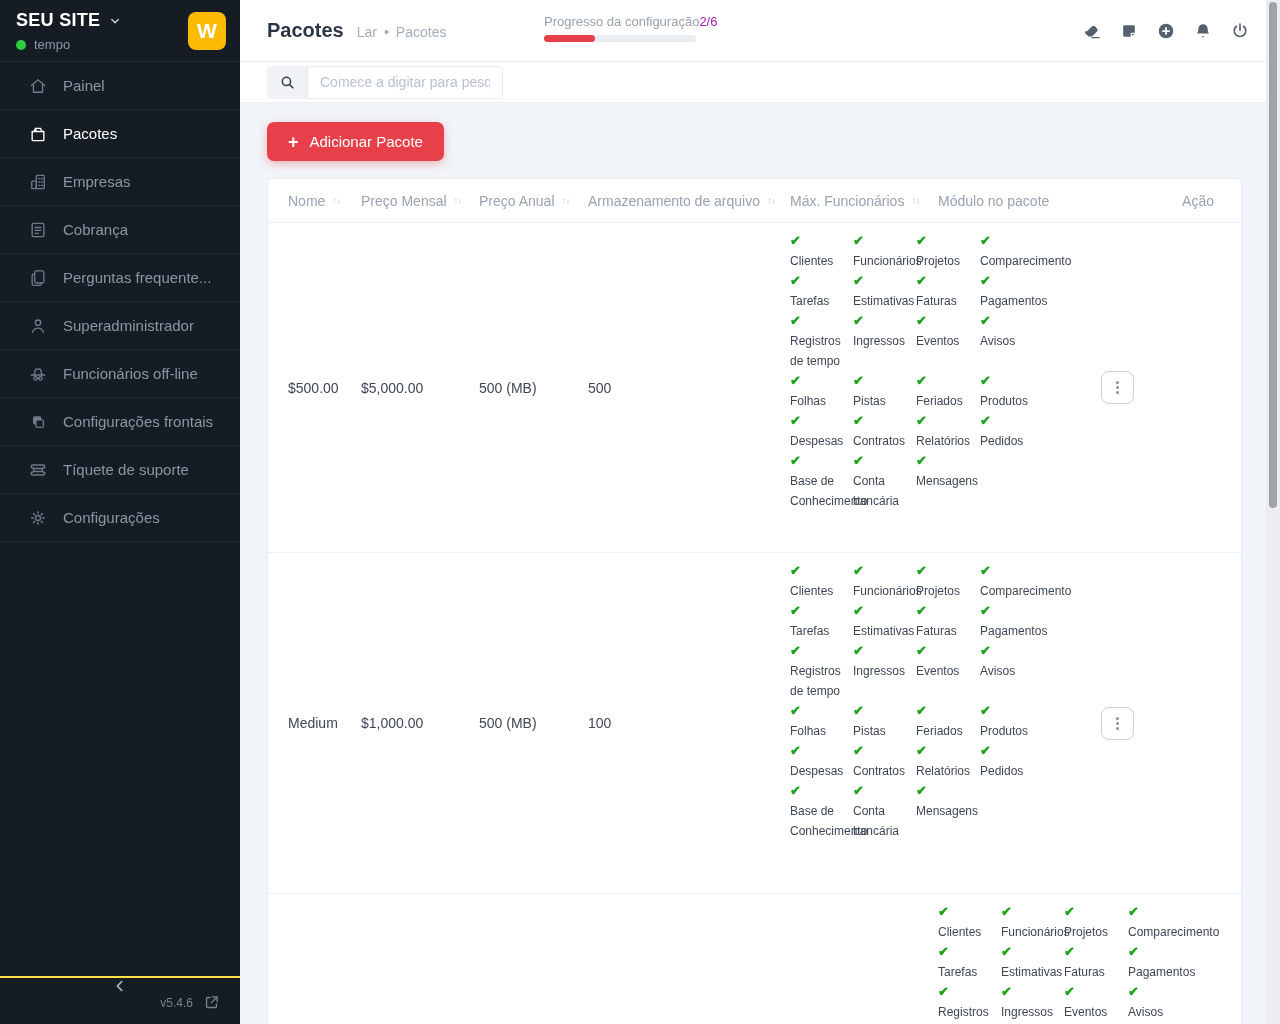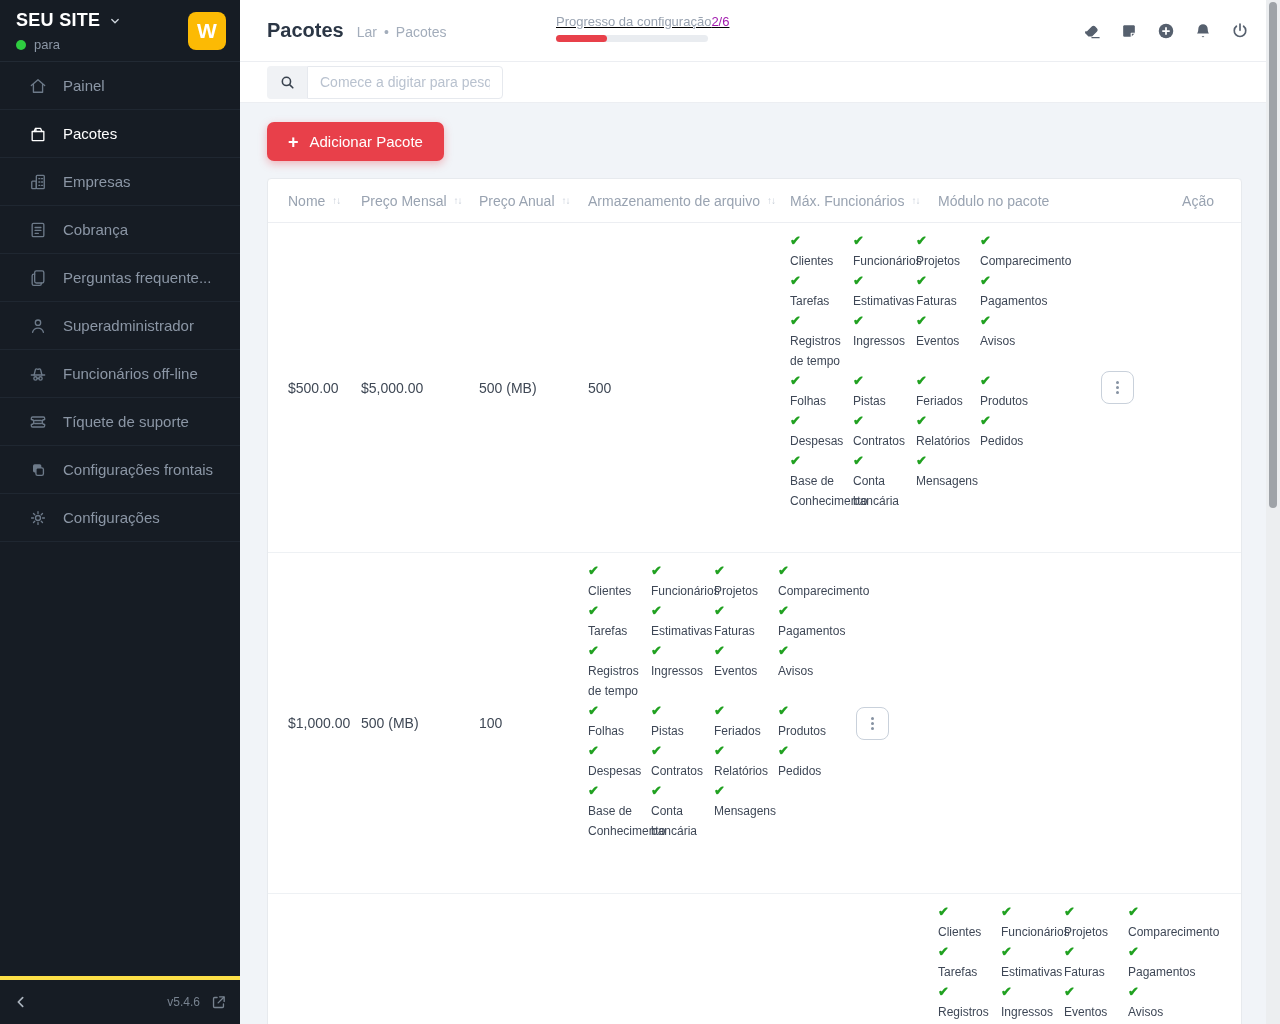--- a/index.html
+++ b/index.html
@@ -21,35 +21,35 @@
     display:flex; align-items:center; justify-content:center;
     color:#fff; font-size:21px; font-weight:700; }
   .nav-item { height:48px; display:flex; align-items:center;
     padding-left:28px; border-bottom:1px solid #1f2731; font-size:15px;
     cursor:pointer; }
   .nav-item .ic-wrap { width:20px; height:20px; display:flex; color:#6d7a89; }
   .nav-item .nav-label { margin-left:15px; }
   .nav-item.active { color:#fff; }
   .nav-item.active .ic-wrap { color:#fff; }
   .side-foot { position:absolute; bottom:0; left:0; right:0; height:48px;
-    border-top:4px solid #fde047; display:flex; align-items:center;
-    padding:0 13px; color:#77828f; }
+    border-top:2px solid #fde047; display:flex; align-items:center;
+    padding:0 20px; color:#77828f;flex-direction:column; }
   .side-foot .collapse { color:#aab3bd; display:flex; cursor:pointer; }
   .foot-right { margin-left:auto; display:flex; align-items:center; gap:10px; }
   .version { font-size:12px; color:#77828f; }
   .foot-right .ext { display:flex; color:#77828f; cursor:pointer; }
 
   
   .main { margin-left:240px; height:1024px; }
   .topbar { height:62px; background:#fff; border-bottom:1px solid #eceef2;
     position:relative; display:flex; align-items:center; }
   .title-wrap { margin-left:27px; display:flex; align-items:baseline; gap:13px; }
   .page-title { font-size:20px; font-weight:700; color:#2b3645; }
   .breadcrumb { font-size:14px; color:#a3adbb; display:flex; gap:7px; }
-  .progress-wrap { position:absolute; left:316px; top:14px; width:152px;text-decoration:underline; }
+  .progress-wrap { position:absolute; left:304px; top:14px; width:152px; }
   .progress-label-row { display:flex; align-items:baseline; }
   .progress-label { font-size:13px; color:#98a2b0; white-space:nowrap; }
   .progress-value { font-size:13px; color:#a21caf; }
   .progress-track { margin-top:6px; height:7px; background:#e9ecf0; border-radius:4px; }
   .progress-fill { height:100%; border-radius:4px; }
   .top-icons { margin-left:auto; margin-right:30px; display:flex; gap:17px;
     color:#56606e; }
   .top-icons .tico { width:20px; height:20px; display:flex; cursor:pointer; }
 
   .searchbar { height:41px; background:#fff; border-bottom:1px solid #eceef2;
@@ -114,21 +114,21 @@
       <div class="site-name-row">
         <span class="site-name">SEU SITE</span>
         <span>
           <svg width="14" height="14" viewBox="0 0 24 24" fill="none" stroke="currentColor" stroke-width="2.2" stroke-linecap="round" stroke-linejoin="round">
               <path d="M6.5 9.5 12 15l5.5-5.5"></path>
             </svg>
         </span>
       </div>
       <div class="admin-row">
         <span class="dot" style="background: rgb(46, 204, 64);"></span>
-        <span class="admin-label">para</span>
+        <span class="admin-label">tempo</span>
       </div>
     </div>
     <div class="logo-badge" style="background: rgb(252, 186, 4);">W</div>
   </div>
   <nav id="side-nav">
       <div class="nav-item">
         <span class="ic-wrap">
           <svg width="100%" height="100%" viewBox="0 0 24 24" fill="none" stroke="currentColor" stroke-width="1.6" stroke-linecap="round" stroke-linejoin="round">
             <path d="M4 11.5 12 4.5l8 7"></path>
             <path d="M6.5 10.2V19.5h11v-9.3"></path>
@@ -191,34 +191,34 @@
             <circle cx="9" cy="17.3" r="2"></circle>
             <circle cx="15" cy="17.3" r="2"></circle>
             <path d="M11 17.3h2"></path>
           </svg>
         </span>
         <span class="nav-label">Funcionários off-line</span>
       </div>
       <div class="nav-item">
         <span class="ic-wrap">
           <svg width="100%" height="100%" viewBox="0 0 24 24" fill="none" stroke="currentColor" stroke-width="1.6" stroke-linecap="round" stroke-linejoin="round">
+            <rect x="6" y="5" width="10" height="10" rx="2" fill="currentColor" stroke="none"></rect>
+            <rect x="9.5" y="9.5" width="9" height="9" rx="2" fill="#161c24"></rect>
+          </svg>
+        </span>
+        <span class="nav-label">Configurações frontais</span>
+      </div>
+      <div class="nav-item">
+        <span class="ic-wrap">
+          <svg width="100%" height="100%" viewBox="0 0 24 24" fill="none" stroke="currentColor" stroke-width="1.6" stroke-linecap="round" stroke-linejoin="round">
             <path d="M4 9V7.5C4 6.7 4.7 6 5.5 6h13c.8 0 1.5.7 1.5 1.5V9a2.2 2.2 0 0 0 0 6v1.5c0 .8-.7 1.5-1.5 1.5h-13C4.7 18 4 17.3 4 16.5V15a2.2 2.2 0 0 0 0-6z"></path>
             <path d="M8 10.2h8M8 13.8h8"></path>
           </svg>
         </span>
         <span class="nav-label">Tíquete de suporte</span>
-      </div>
-      <div class="nav-item">
-        <span class="ic-wrap">
-          <svg width="100%" height="100%" viewBox="0 0 24 24" fill="none" stroke="currentColor" stroke-width="1.6" stroke-linecap="round" stroke-linejoin="round">
-            <rect x="6" y="5" width="10" height="10" rx="2" fill="currentColor" stroke="none"></rect>
-            <rect x="9.5" y="9.5" width="9" height="9" rx="2" fill="#161c24"></rect>
-          </svg>
-        </span>
-        <span class="nav-label">Configurações frontais</span>
       </div>
       <div class="nav-item">
         <span class="ic-wrap">
           <svg width="100%" height="100%" viewBox="0 0 24 24" fill="none" stroke="currentColor" stroke-width="1.6" stroke-linecap="round" stroke-linejoin="round">
             <circle cx="12" cy="12" r="3"></circle>
             <path d="M12 4.3v2.2M12 17.5v2.2M19.7 12h-2.2M6.5 12H4.3M17.4 6.6l-1.5 1.5M8.1 15.9l-1.5 1.5M17.4 17.4l-1.5-1.5M8.1 8.1 6.6 6.6"></path>
           </svg>
         </span>
         <span class="nav-label">Configurações</span>
       </div>
@@ -447,20 +447,21 @@
             </div>
             <div class="cell action">
               <button class="kebab">
                 <i></i>
                 <i></i>
                 <i></i>
               </button>
             </div>
           </div>
           <div class="t-row grid-cols" style="min-height: 341px;">
+            <div class="cell">Medium</div>
             <div class="cell">$1,000.00</div>
             <div class="cell">500 (MB)</div>
             <div class="cell">100</div>
             <div class="cell modules">
               <div class="mod-grid">
                 <div class="mod">
                   <span class="chk" style="color: rgb(33, 161, 33);">✔</span>
                   <span class="mod-label">Clientes</span>
                 </div>
                 <div class="mod">

